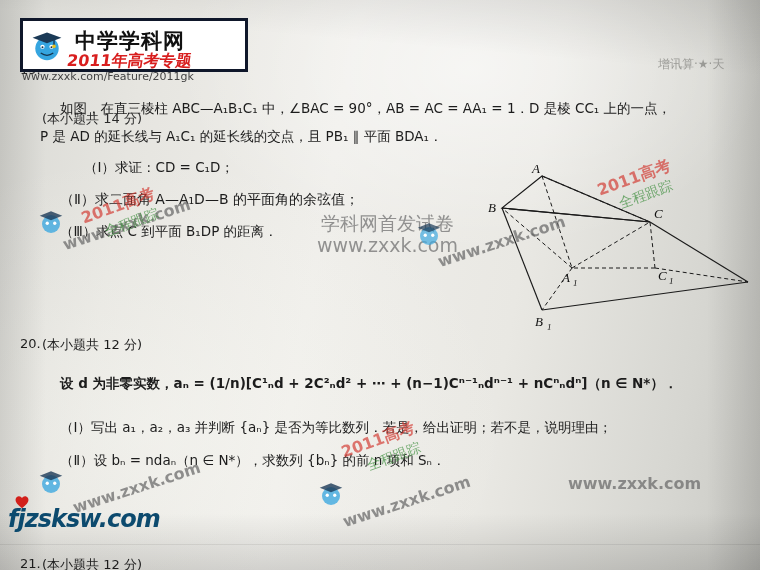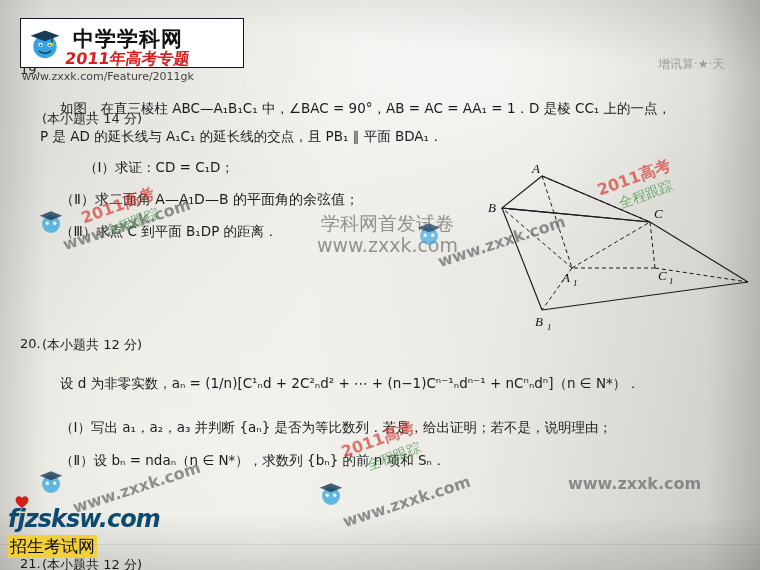--- a/index.html
+++ b/index.html
@@ -24,21 +24,21 @@
       linear-gradient(0deg, rgba(0,0,0,0.13) 0%, rgba(0,0,0,0) 10%),
       linear-gradient(90deg, rgba(0,0,0,0.10) 0%, rgba(0,0,0,0) 6%),
       linear-gradient(270deg, rgba(0,0,0,0.12) 0%, rgba(0,0,0,0) 7%);
     pointer-events:none;
   }
   .txt{position:absolute;color:#1c1c1c;white-space:nowrap;}
   .cn{font-family:"DejaVu Sans", sans-serif;}
 
   
   #logo-block{position:absolute;left:20px;top:18px;width:222px;height:48px;
-     background:#fff;border:1px solid #0f172a;}
+     background:#fff;border:3px solid #0f172a;}
   #logo-cap{position:absolute;left:6px;top:6px;width:36px;height:36px;}
   #logo-title{position:absolute;left:52px;top:6px;font-family:"DejaVu Sans",sans-serif;
      font-weight:bold;font-size:21px;color:#111;letter-spacing:1px;}
   #logo-red{position:absolute;left:44px;top:30px;font-family:"DejaVu Sans",sans-serif;
      font-weight:bold;font-size:16px;color:#d81e1e;transform:skewX(-8deg);}
   #logo-url{position:absolute;left:22px;top:70px;font-family:"DejaVu Sans",sans-serif;
      font-size:11px;color:#444;}
 
   
   .wm{position:absolute;pointer-events:none;}
@@ -103,21 +103,21 @@
       <text x="67" y="170" font-size="9">1</text>
     <text x="178" y="120">C</text>
       <text x="189" y="124" font-size="9">1</text>
     <text x="174" y="58">C</text>
   </g>
 </svg>
 
 <div class="txt cn" style="left:20px;top:336px;font-size:13px;">20.</div>
 <div class="txt cn" style="left:42px;top:336px;font-size:13px;">(本小题共 12 分)</div>
 
-<div class="txt cn" style="left:60px;top:375px;font-size:13.5px;">设 d 为非零实数，aₙ = (1/n)[C¹ₙd + 2C²ₙd² + ⋯ + (n−1)Cⁿ⁻¹ₙdⁿ⁻¹ + nCⁿₙdⁿ]（n ∈ N*）．</div>
+<div class="txt cn" style="left:60px;top:375px;font-size:13.5px;font-weight:bold;">设 d 为非零实数，aₙ = (1/n)[C¹ₙd + 2C²ₙd² + ⋯ + (n−1)Cⁿ⁻¹ₙdⁿ⁻¹ + nCⁿₙdⁿ]（n ∈ N*）．</div>
 <div class="txt cn" style="left:60px;top:419px;font-size:13.5px;">（Ⅰ）写出 a₁，a₂，a₃ 并判断 {aₙ} 是否为等比数列．若是，给出证明；若不是，说明理由；</div>
 <div class="txt cn" style="left:60px;top:452px;font-size:13.5px;">（Ⅱ）设 bₙ = ndaₙ（n ∈ N*），求数列 {bₙ} 的前 n 项和 Sₙ．</div>
 
 <div class="txt cn" style="left:20px;top:556px;font-size:13px;">21.</div>
 <div class="txt cn" style="left:42px;top:556px;font-size:13px;">(本小题共 12 分)</div>
 
 <div id="logo-block">
   <svg id="logo-cap" viewBox="0 0 40 40">
     <circle cx="20" cy="24" r="13" fill="#35a5e0"></circle>
     <circle cx="15" cy="22" r="2.4" fill="#fff"></circle>
@@ -178,16 +178,15 @@
   <path d="M5 13 L20 7 L35 13 L20 19 Z" fill="#1b3a57" opacity=".7"></path>
   <circle cx="15" cy="23" r="2.2" fill="#fff"></circle>
     <circle cx="25" cy="23" r="2.2" fill="#fff"></circle>
 </svg>
 
 <div id="fz">
   <svg id="fz-heart" viewBox="0 0 20 18">
     <path d="M10 17 C2 11 0 7 3 3 C6 -0.5 10 3 10 4 C10 3 14 -0.5 17 3 C20 7 18 11 10 17Z" fill="#d2201b"></path>
   </svg>
   <div id="fz-text">fjzsksw.com</div>
-  <div id="fz-sub">招生考试网</div>
 </div>
 
 <div class="hairline" style="top:544px;"></div>
 
 </body></html>

